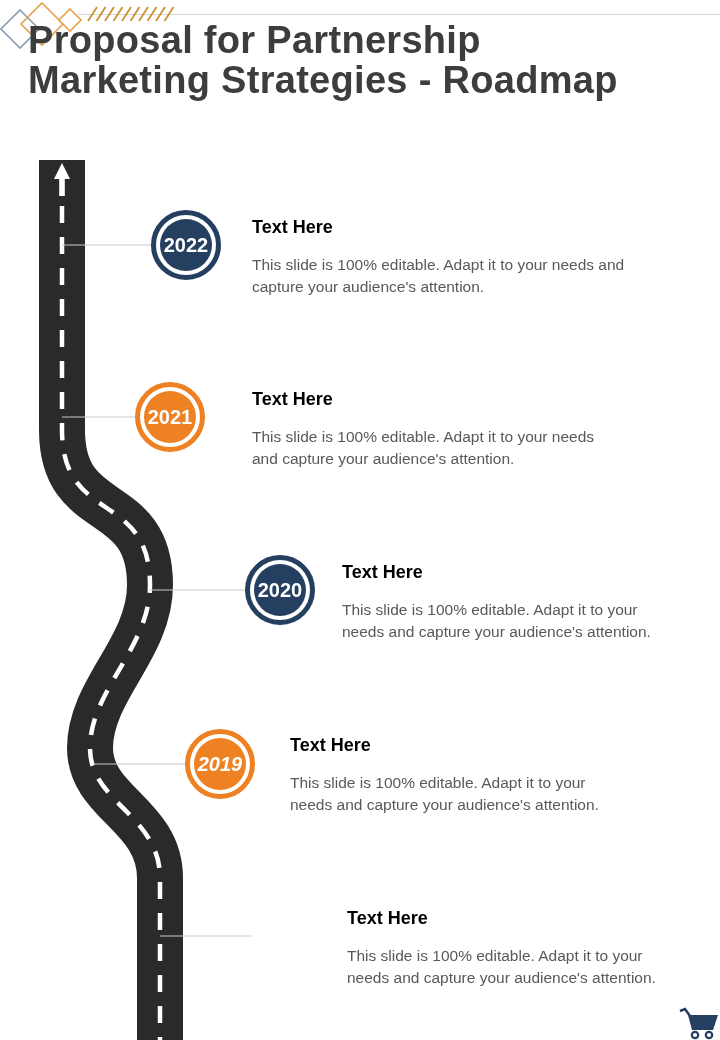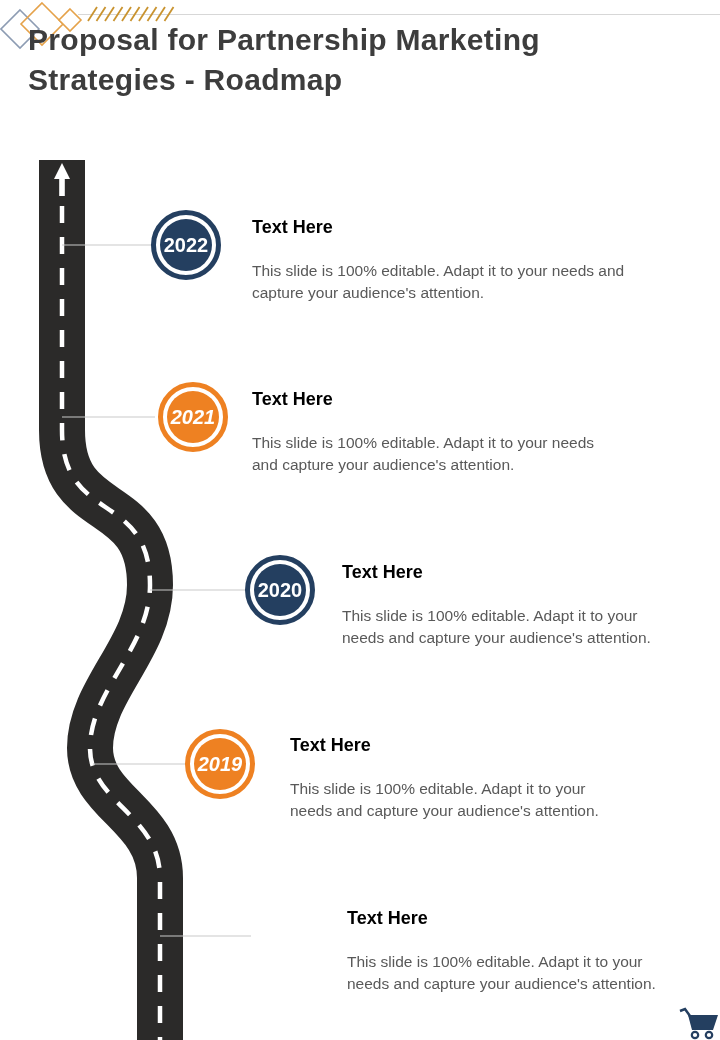--- a/index.html
+++ b/index.html
@@ -8,41 +8,41 @@
     position:relative; width:720px; height:1040px;
     background:#ffffff; overflow:hidden;
   }
   .top-rule {
     position:absolute; left:78px; top:14px; width:642px; height:1px;
     background:#d7d7d7;
   }
   .ornament { position:absolute; left:0; top:0; }
   .page-title {
     position:absolute; left:28px; top:20px; width:600px;
-    font-size:30px; font-weight:bold; color:#3d3d3d;
+    font-size:38px; font-weight:bold; color:#3d3d3d;
     line-height:40px; letter-spacing:0.3px;
   }
   .road-svg { position:absolute; left:0; top:0; }
   .badge { position:absolute; width:72px; height:72px; }
   .badge-2022 { left:150px; top:209px;text-align:right; }
-  .badge-2021 { left:157px; top:381px;font-style:italic; }
+  .badge-2021 { left:134px; top:381px; }
   .badge-2020 { left:244px; top:554px; }
   .badge-2019 { left:184px; top:728px;font-style:italic; }
   .badge-2018 { left:247px; top:900px; }
   .entry { position:absolute; }
   .entry-2022 { left:252px; top:216px; width:398px; }
   .entry-2021 { left:252px; top:388px; width:356px; }
   .entry-2020 { left:342px; top:561px; width:315px; }
   .entry-2019 { left:290px; top:734px; width:315px; }
   .entry-2018 { left:347px; top:907px; width:315px; }
   .entry-heading {
     font-size:18px; font-weight:bold; color:#000000; line-height:22px;
   }
   .entry-body {
-    margin-top:22px; font-size:15.5px; color:#595959; line-height:21.5px;
+    margin-top:16px; font-size:15.5px; color:#595959; line-height:21.5px;
   }
   .cart { position:absolute; left:678px; top:1006px; }
 </style>
 </head>
 <body>
 
 <div class="slide">
 
   <div class="top-rule"></div>
 

